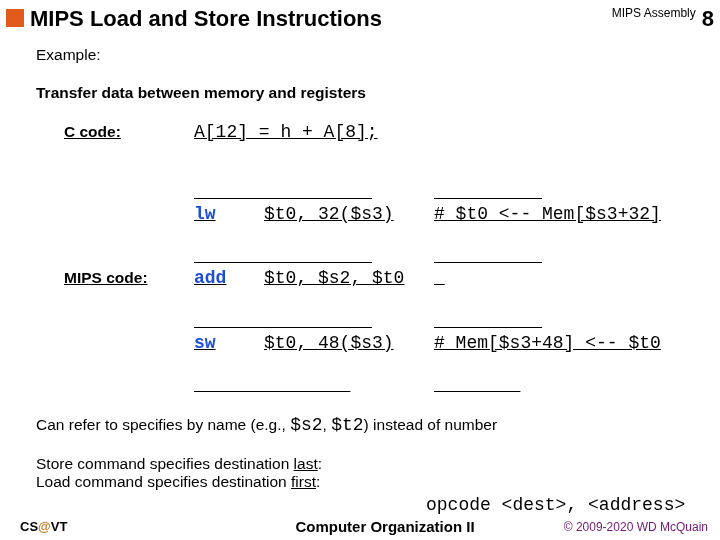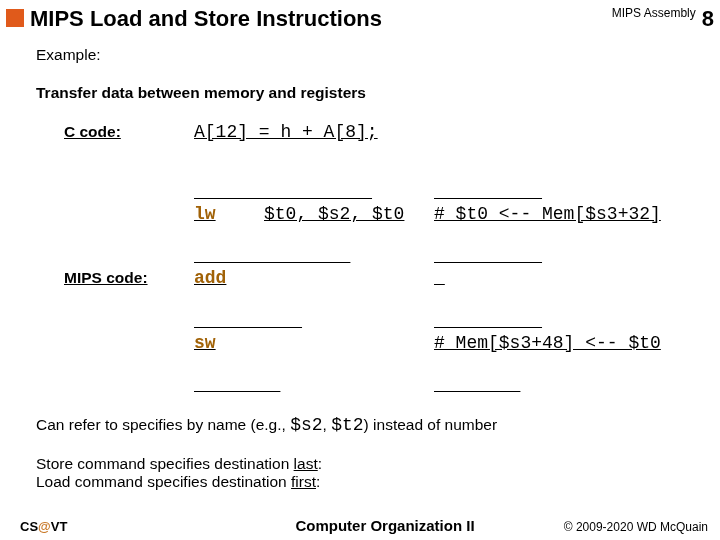--- a/index.html
+++ b/index.html
@@ -9,32 +9,32 @@
   .bullet-sq { width: 18px; height: 18px; background: #e05a1b; display: inline-block; margin-right: 6px; margin-top: 3px; flex-shrink: 0; }
   .title { font-size: 22px; font-weight: bold; flex: 1; }
   .hdr-right { font-size: 12px; font-weight: normal; margin-left: 16px; }
   .pagenum { font-size: 22px; font-weight: bold; margin-left: 6px; }
   .body { padding: 0 24px 0 30px; font-size: 15.5px; }
   .line { margin-bottom: 20px; }
   .row { display: flex; align-items: center; text-decoration: underline; }
   .lbl { width: 130px; flex-shrink: 0; font-weight: bold; }
   .indent-lbl { margin-left: 28px; }
   .mono { font-family: "Courier New", monospace; font-size: 18px; white-space: pre; }
-  .blue { color: #a16207; font-weight: bold; }
+  .blue { color: #1d4ed8; font-weight: bold; }
   .asm-block { display: flex; }
   .asm-col { }
   .asm-col div { line-height: 1.35; }
   .note-row { display: flex; align-items: flex-start; margin-bottom: 18px; }
   .note-left { width: 390px; }
   .ul { text-decoration: underline; }
-  .footer { position: absolute; bottom: 6px; left: 0; width: 720px; display: flex; align-items: flex-end; justify-content: space-between; padding: 0 12px 0 20px; font-size: 13px; }
+  .footer { position: absolute; bottom: 6px; left: 0; width: 720px; display: flex; align-items: center; justify-content: space-between; padding: 0 12px 0 20px; font-size: 13px; }
   .foot-left { font-weight: bold; color: #000; }
   .at { color: #c97a2a; }
   .foot-center { font-weight: bold; font-size: 15px; position: absolute; left: 50%; transform: translateX(-50%); margin-left: 25px; }
-  .foot-right { font-size: 12px; color: #000000; }
+  .foot-right { font-size: 12px; color: #701a75; }
 </style>
 </head>
 <body>
 
 <div class="slide">
 
   <div class="header">
     <span class="bullet-sq"></span>
     <span class="title">MIPS Load and Store Instructions</span>
     <span class="hdr-right">MIPS Assembly</span>
@@ -54,21 +54,23 @@
 
     <div class="row line">
       <div class="lbl indent-lbl">MIPS code:</div>
       <div class="asm-block mono">
         <div class="asm-col" style="width:70px;">
           <div class="blue">lw</div>
           <div class="blue">add</div>
           <div class="blue">sw</div>
         </div>
         <div class="asm-col" style="width:170px;">
+          <div>$t0, 32($s3)</div>
           <div>$t0, $s2, $t0</div>
+          <div>$t0, 48($s3)</div>
         </div>
         <div class="asm-col">
           <div># $t0 &lt;-- Mem[$s3+32]</div>
           <div>&nbsp;</div>
           <div># Mem[$s3+48] &lt;-- $t0</div>
         </div>
       </div>
     </div>
 
     <div class="line">
@@ -78,20 +80,21 @@
     <div class="note-row">
       <div class="note-left">
         <div>
           <span>Store command specifies destination </span><span class="ul">last</span><span>:</span>
         </div>
         <div>
           <span>Load command specifies destination </span><span class="ul">first</span><span>:</span>
         </div>
       </div>
       <div class="mono">
+        <div>opcode &lt;dest&gt;, &lt;address&gt;</div>
       </div>
     </div>
 
   </div>
 
   <div class="footer">
     <span class="foot-left">
       <span>CS</span><span class="at">@</span><span>VT</span>
     </span>
     <span class="foot-center">Computer Organization II</span>

